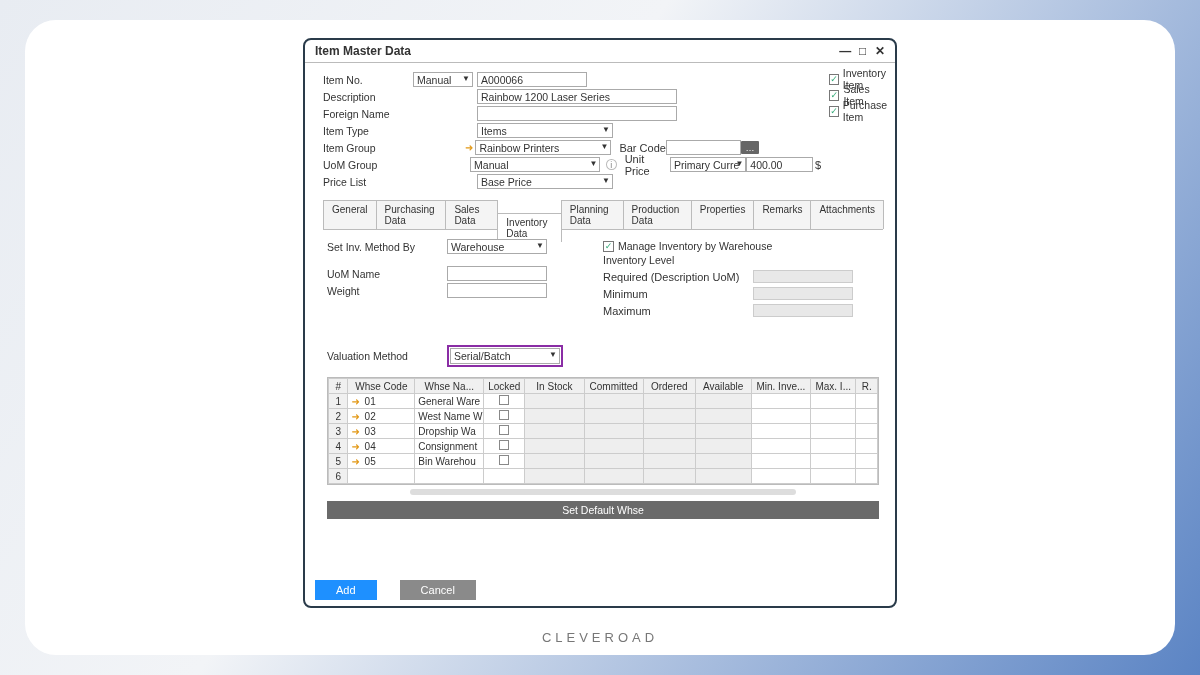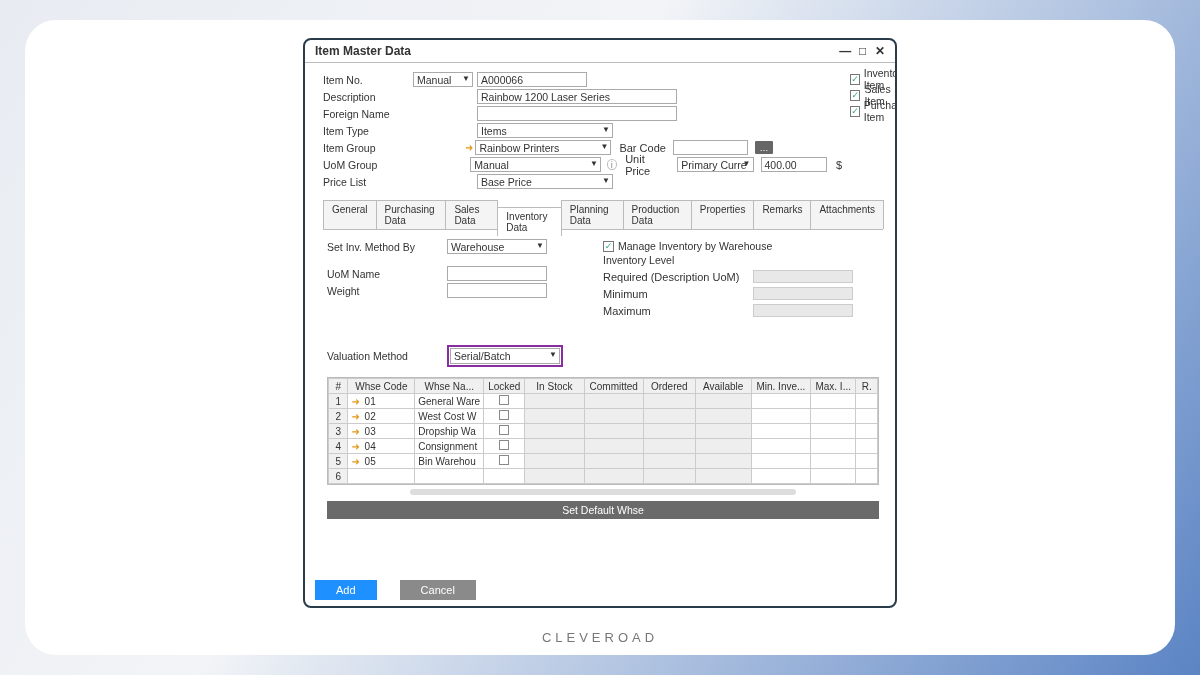--- a/index.html
+++ b/index.html
@@ -56,31 +56,31 @@
   .w-itemno { width: 110px; }
   .w-wide { width: 200px; }
   .w-combo { width: 136px; }
   .w-small { width: 75px; }
   .w-currency { width: 80px; }
   .w-price { width: 70px; text-align:right; padding-right:0; }
   .arrow-icon { color:#e39a1a; font-size:10px; margin-right:2px; }
   .chk { display:flex; align-items:center; height:16px; font-size:10.5px; }
   .chk .box { width:11px; height:11px; border:1px solid #777; margin-right:4px; display:flex; align-items:center; justify-content:center; font-size:9px; color:#3a7; }
 
-  .mid-right { display:flex; align-items:center; gap:7px; margin-left: 8px;}
+  .mid-right { display:flex; align-items:center; gap:0; margin-left: 8px;}
   .ellipsis-btn { background:#666; color:#fff; width:18px; height:13px; display:flex; align-items:center; justify-content:center; font-size:9px; border-radius:1px; }
   .currency-sym { margin-left:2px; }
 
   .tabs { display:flex; border-bottom:1px solid #bbb; margin-top:10px; }
   .tab {
     border:1px solid #bbb; border-bottom:none; padding:3px 8px;
     background:#f4f4f4; font-size:10px; margin-right:-1px;
     cursor:pointer;
   }
-  .tab.active { background:#fff; position:relative; top:7px; }
+  .tab.active { background:#fff; position:relative; top:13px; }
 
   .tabbody { padding: 8px 4px 4px 4px; flex:1; display:flex; flex-direction:column; }
   .inv-top { display:flex; }
   .inv-col { flex:1; }
   .inv-line { display:flex; align-items:center; height:17px; }
   .inv-label { width:120px; font-size:10.5px; }
   .underline-head { font-size:10.5px; margin-bottom:2px; display:block;}
   .grey-input { background:#e8e8e8; border:1px solid #ccc; width:100px; height:13px; }
 
   .valuation-row { display:flex; align-items:center; margin-top:26px; margin-bottom:10px; }
@@ -328,21 +328,21 @@
                   <td class="greycell"></td>
                   <td class="greycell"></td>
                   <td class="greycell"></td>
                   <td></td>
                   <td></td>
                   <td></td>
                 </tr>
                 <tr>
                   <td class="rownum">2</td>
                   <td><span class="arrow-icon">➜</span> 02</td>
-                  <td>West Cost W</td>
+                  <td>West Name W</td>
                   <td class="chkcell"><span class="mini"></span></td>
                   <td class="greycell"></td>
                   <td class="greycell"></td>
                   <td class="greycell"></td>
                   <td class="greycell"></td>
                   <td></td>
                   <td></td>
                   <td></td>
                 </tr>
                 <tr>

